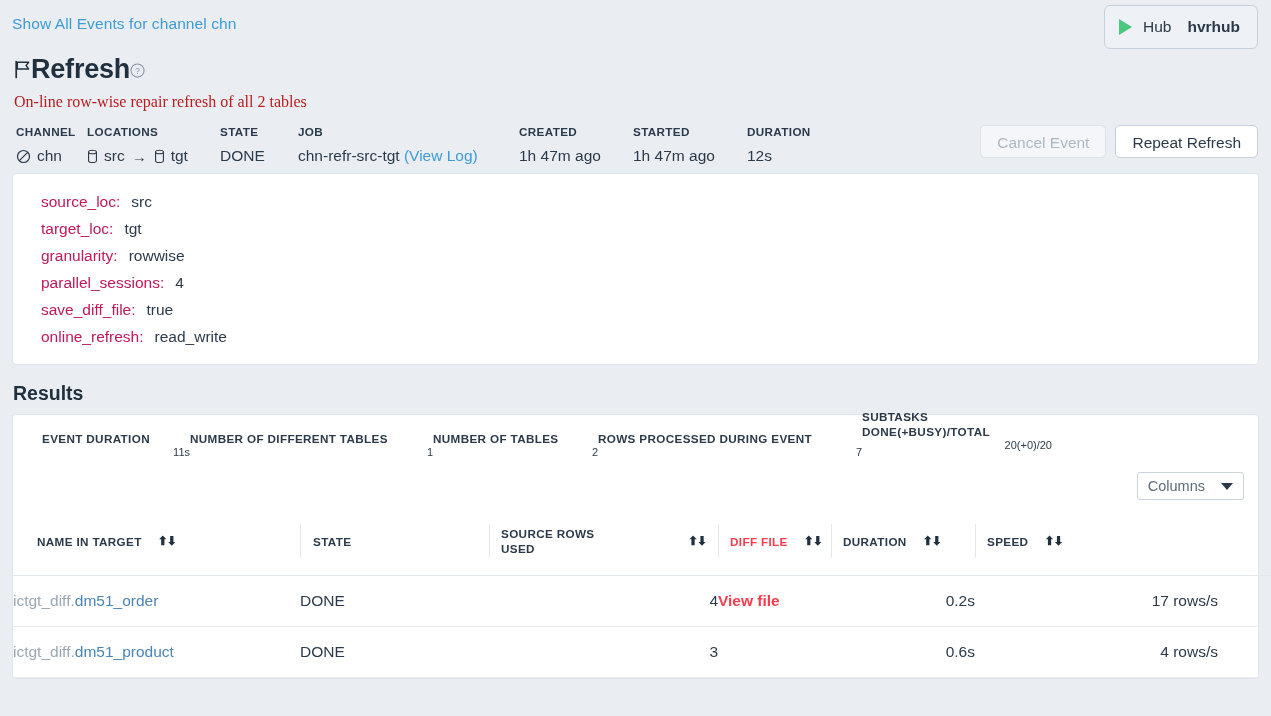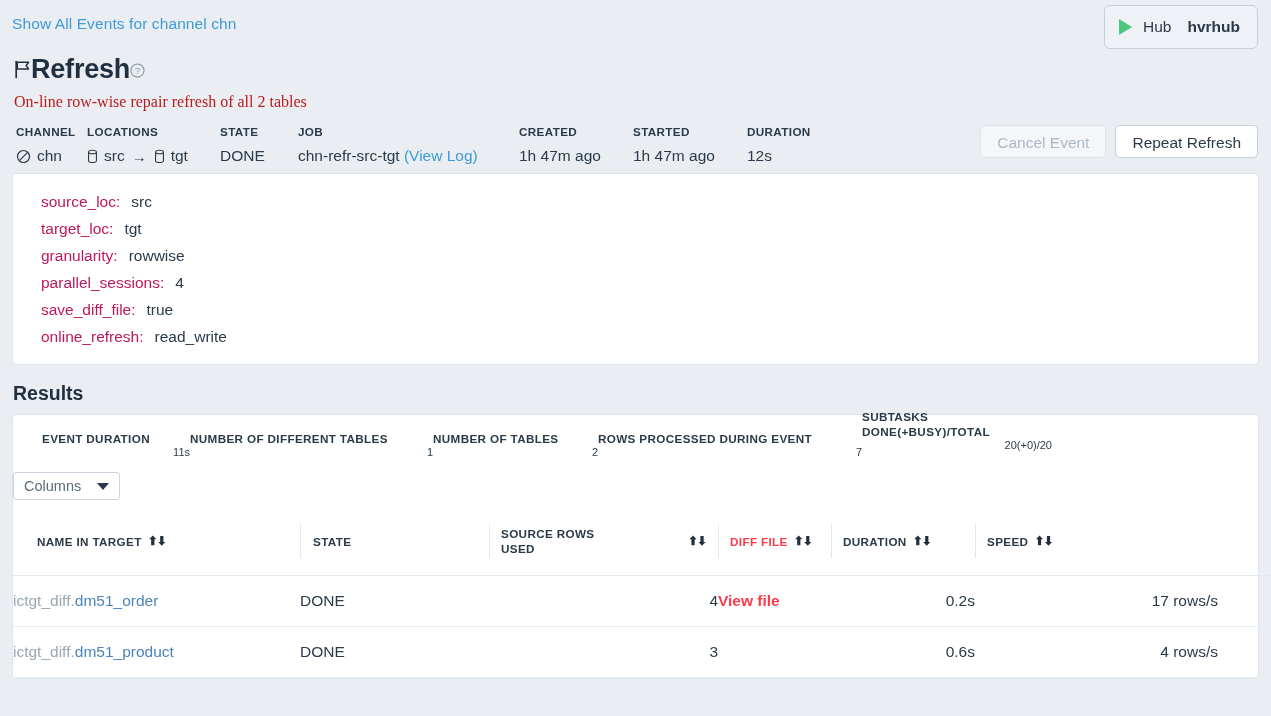--- a/index.html
+++ b/index.html
@@ -180,20 +180,21 @@
   }
   .stat-value {
     margin-top: 0;
     font-size: 11px;
     color: #2b3a4a;
     text-align: right;
   }
 
   .columns-row {
     display: flex;
+    justify-content: flex-end;
     padding: 14px 14px 0 0;
   }
   .columns-btn {
     display: flex;
     align-items: center;
     gap: 16px;
     height: 26px;
     padding: 0 10px;
     border: 1px solid #ccd4de;
     border-radius: 3px;
@@ -230,21 +231,21 @@
   }
   table.dt th .thin {
     border-left: 1px solid #e3e8ee;
     padding-left: 12px;
     display: block;
     min-height: 34px;
     display: flex;
     align-items: center;
   }
   table.dt th.diff-col .thin { color: #fa3c4c; }
-  table.dt th .thwrap { display: flex; align-items: center; gap: 6px; }
+  table.dt th .thwrap { display: flex; align-items: center; gap: 16px; }
   .sort-ico {
     font-size: 12px;
     font-weight: 700;
     letter-spacing: -1px;
     color: #20303f;
     white-space: nowrap;
   }
   table.dt td {
     font-size: 15.5px;
     color: #2b3a4a;

